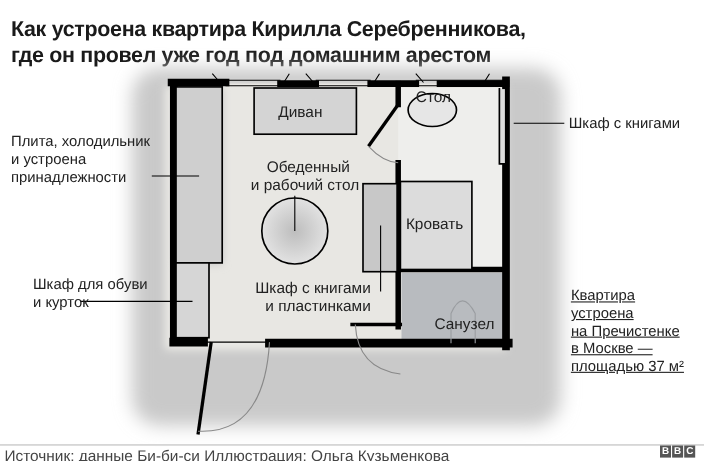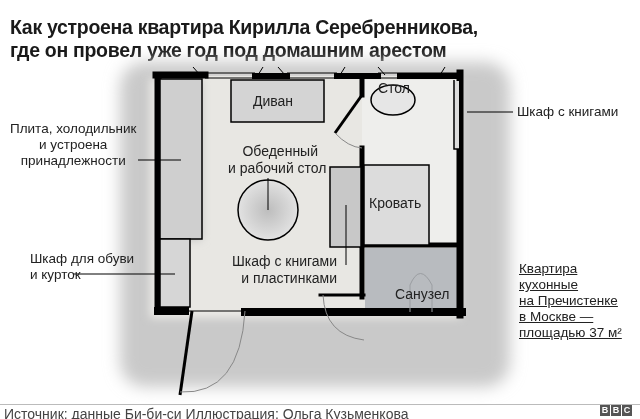--- a/index.html
+++ b/index.html
@@ -129,34 +129,34 @@
   <div>Обеденный</div>
   <div>и рабочий стол</div>
 </div>
 <div class="plan-lbl" style="left:369px;top:195px;">Кровать</div>
 <div class="plan-lbl" style="left:232px;top:253px;text-align:right;">
   <div>Шкаф с книгами</div>
   <div>и пластинками</div>
 </div>
 <div class="plan-lbl" style="left:395px;top:286px;">Санузел</div>
 
-<div class="lbl" style="left:10px;top:121px;text-align:center;">
+<div class="lbl" style="left:10px;top:121px;">
   <div>Плита, холодильник</div>
   <div>и устроена</div>
   <div>принадлежности</div>
 </div>
 <div class="lbl" style="left:10px;top:251px;margin-left:20px;">
   <div>Шкаф для обуви</div>
   <div>и курток</div>
 </div>
 
 <div class="lbl" style="left:517px;top:104px;">Шкаф с книгами</div>
 <div class="lbl" style="left:519px;top:261px;text-decoration:underline;">
   <div>Квартира</div>
-  <div>кухонные</div>
+  <div>устроена</div>
   <div>на Пречистенке</div>
   <div>в Москве —</div>
   <div>площадью 37 м²</div>
 </div>
 
 <div class="footer-line"></div>
 <div class="footer">Источник: данные Би-би-си  Иллюстрация: Ольга Кузьменкова</div>
 <div class="bbc">
   <span>B</span>
   <span>B</span>

